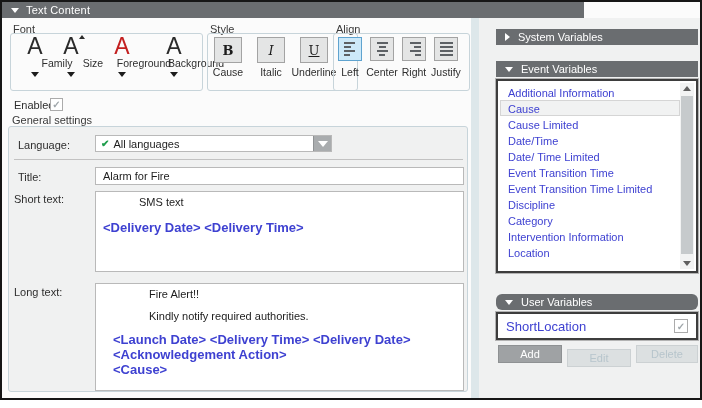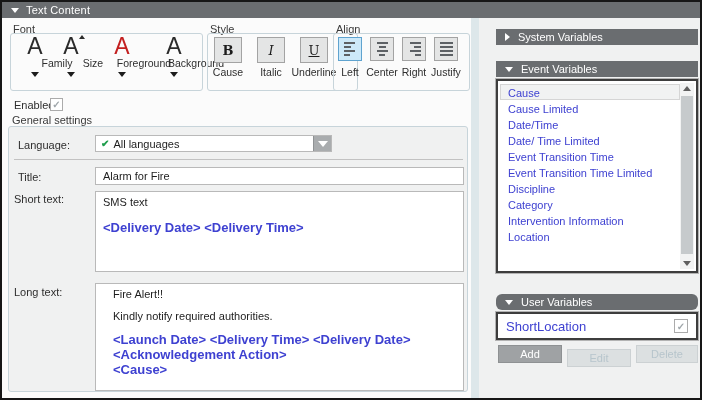--- a/index.html
+++ b/index.html
@@ -2,21 +2,21 @@
 <html><head>
 <meta charset="utf-8">
 <style>
   * { margin:0; padding:0; box-sizing:border-box; }
   body { background:#ffffff; font-family:"Liberation Sans", sans-serif; }
   #stage { position:relative; width:702px; height:408px; background:#ffffff; overflow:hidden; }
   .abs { position:absolute; }
 
   
   .window { left:0; top:0; width:702px; height:400px; border:2px solid #161616; background:#fbfbfb; }
-  .titlebar { left:2px; top:2px; width:698px; height:16px; background:#6a6d70; display:flex; align-items:center; gap:7px; padding-left:9px; }
+  .titlebar { left:2px; top:2px; width:582px; height:16px; background:#6a6d70; display:flex; align-items:center; gap:7px; padding-left:9px; }
   .titlebar span { color:#ffffff; font-size:11px; letter-spacing:.2px; }
   .tri-down-w { width:0; height:0; border-left:4px solid transparent; border-right:4px solid transparent; border-top:5px solid #ffffff; }
   .tri-right-w { width:0; height:0; border-top:4px solid transparent; border-bottom:4px solid transparent; border-left:5px solid #ffffff; }
 
   
   .grouplabel { font-size:11px; color:#3a3a3a; }
   .groupbox { border:1px solid #c7d4da; border-radius:3px; background:transparent; }
 
   
   .fontitem { display:flex; flex-direction:column; align-items:center; }
@@ -40,21 +40,21 @@
   
   .label11 { font-size:11px; color:#2e2e2e; }
   .field { background:#ffffff; border:1px solid #b9b9b9; font-size:11px; color:#1d1d1d; }
   .combo { display:flex; align-items:center; }
   .combo .txt { flex:1; padding-left:5px; font-size:11px; color:#1d1d1d; display:flex; align-items:center; gap:4px; }
   .combo .greencheck { color:#1f9d4c; font-size:10px; font-weight:bold; }
   .ddbtn { width:18px; height:100%; background:#a9acae; border-left:1px solid #8f9294; display:flex; align-items:center; justify-content:center; }
   .ddbtn .tri { width:0; height:0; border-left:5px solid transparent; border-right:5px solid transparent; border-top:6px solid #ffffff; }
 
   .vartext { color:#3e41d1; font-weight:600; font-size:13px; }
-  .plaintext { color:#1d1d1d; font-size:11px; }
+  .plaintext { color:#1d1d1d; font-size:11px;margin-left:36px; }
 
   
   .panelhdr { background:#6a6d70; display:flex; align-items:center; gap:8px; padding-left:9px; }
   .panelhdr span { color:#ffffff; font-size:11px; }
   .listbox { background:#ffffff; border:2px solid #3d3d3d; box-shadow:0 0 0 1px #b3b3b3; }
   .evrow { height:16px; line-height:16px; padding-left:7px; font-size:11px; color:#3e41d1; border:1px solid transparent; }
   .evrow.sel { background:#f1f2f2; border:1px solid #d5d5d5; }
   .scrollbar { position:absolute; top:2px; right:2px; bottom:2px; width:14px; background:#f2f3f3; }
   .sb-up { position:absolute; top:3px; left:3px; width:0; height:0; border-left:4px solid transparent; border-right:4px solid transparent; border-bottom:5px solid #606060; }
   .sb-down { position:absolute; bottom:3px; left:3px; width:0; height:0; border-left:4px solid transparent; border-right:4px solid transparent; border-top:5px solid #606060; }
@@ -199,20 +199,21 @@
     <span>System Variables</span>
   </div>
 
   <div class="abs panelhdr" style="left:496px; top:61px; width:202px; height:16px;">
     <div class="tri-down-w"></div>
     <span>Event Variables</span>
   </div>
 
   <div class="abs listbox" style="left:496px; top:79px; width:202px; height:194px;">
     <div style="position:absolute; left:2px; top:3px; right:16px; bottom:2px; overflow:hidden;">
+      <div class="evrow"><span>Additional Information</span></div>
       <div class="evrow sel"><span>Cause</span></div>
       <div class="evrow"><span>Cause Limited</span></div>
       <div class="evrow"><span>Date/Time</span></div>
       <div class="evrow"><span>Date/ Time Limited</span></div>
       <div class="evrow"><span>Event Transition Time</span></div>
       <div class="evrow"><span>Event Transition Time Limited</span></div>
       <div class="evrow"><span>Discipline</span></div>
       <div class="evrow"><span>Category</span></div>
       <div class="evrow"><span>Intervention Information</span></div>
       <div class="evrow"><span>Location</span></div>

